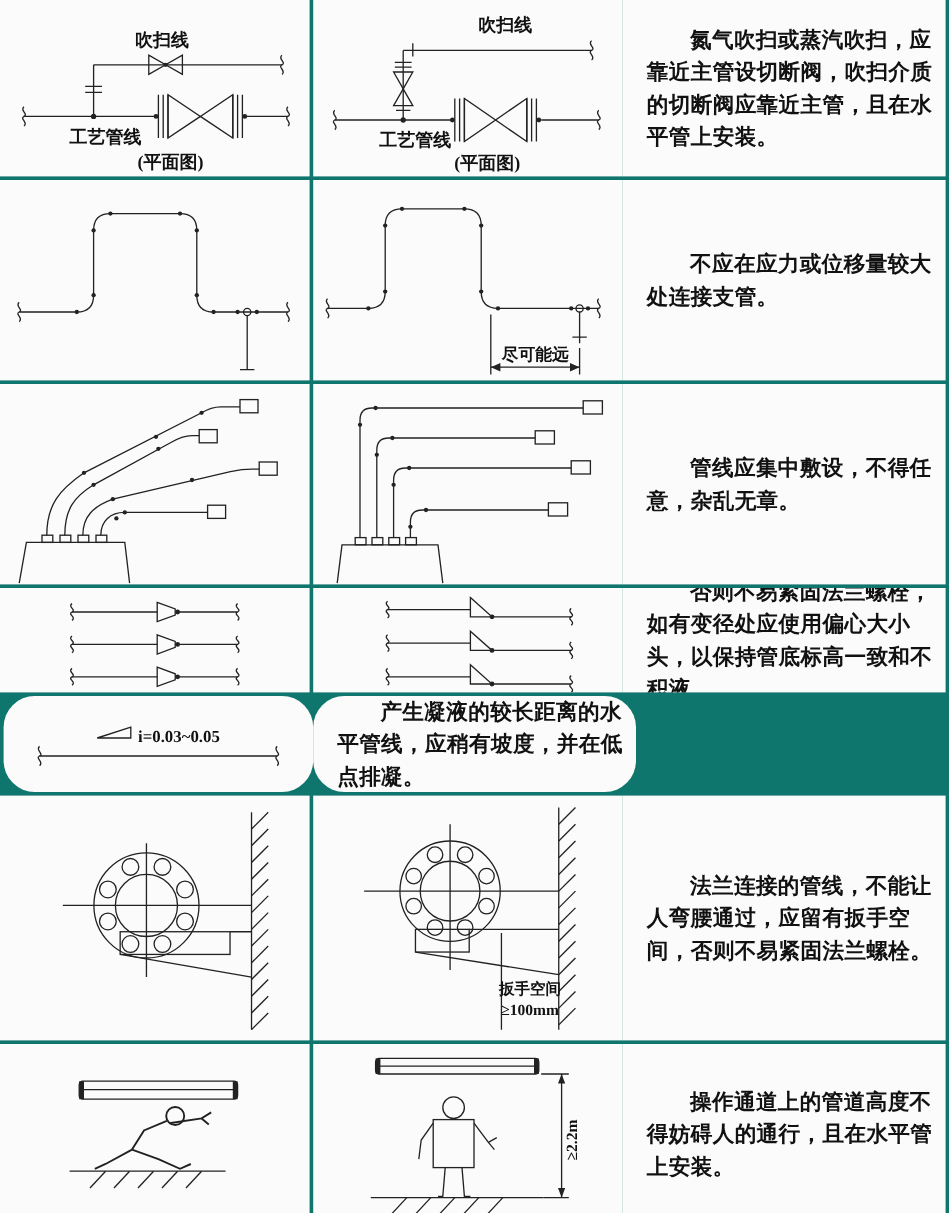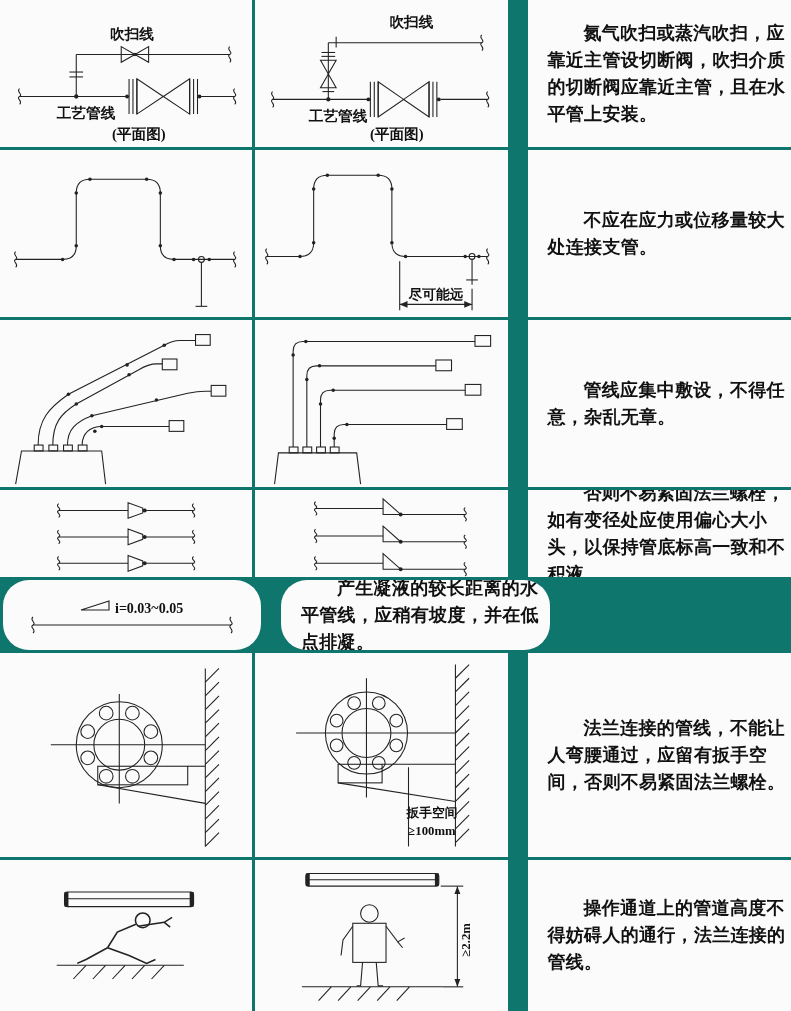--- a/index.html
+++ b/index.html
@@ -5,26 +5,26 @@
   html,body{margin:0;padding:0;background:#9a9a9a;}
   *{box-sizing:border-box;}
   .page{
     width:791px;height:1011px;background:#0f766e;overflow:hidden;
     font-family:"Liberation Serif","DejaVu Serif",serif;
   }
   .row{display:flex;margin-bottom:3px;}
   .cell{background:#fbfbfb;overflow:hidden;}
   .c1{width:258px;}
   .c2{width:258px;margin-left:3px;}
-  .c3{width:269px;margin-left:20px;display:flex;align-items:center;padding:4px 3px 4px 20px;}
+  .c3{width:269px;margin-left:0;display:flex;align-items:center;padding:4px 3px 4px 20px;}
   .r1 .cell{height:147px;}
   .r2 .cell{height:167px;}
   .r3 .cell{height:167px;justify-content:center;}
   .r4 .cell{height:87px;}
-  .r5 .cell{height:70px;border-radius:26px;}
+  .r5 .cell{height:80px;border-radius:26px;}
   .r6 .cell{height:204px;}
   .r7 .cell{height:151px;}
   .note{
     margin:0;font-size:18px;line-height:1.5;text-indent:2em;
     color:#111;font-weight:600;letter-spacing:.3px;
   }
   svg{display:block;width:100%;height:100%;}
   .ln{stroke:#222;stroke-width:1.1;fill:none;}
   .thk{stroke:#222;stroke-width:1.6;fill:none;}
   .fil{fill:#222;stroke:none;}
@@ -464,17 +464,17 @@
           <line class="ln" x1="190" y1="25" x2="213" y2="25"></line>
           <line class="ln" x1="192" y1="128" x2="213" y2="128"></line>
           <line class="ln" x1="207" y1="25" x2="207" y2="128"></line>
           <polygon class="fil" points="207,25 204,33 210,33"></polygon>
           <polygon class="fil" points="207,128 204,120 210,120"></polygon>
           <text x="220" y="80" font-size="13" text-anchor="middle" transform="rotate(-90 220 80)">≥2.2m</text>
         </g>
       </svg>
     </div>
     <div class="cell c3">
-      <p class="note">操作通道上的管道高度不得妨碍人的通行，法兰连接的管线。</p>
+      <p class="note">操作通道上的管道高度不得妨碍人的通行，且在水平管上安装。</p>
     </div>
   </div>
 
 </div>
 
 </body></html>

